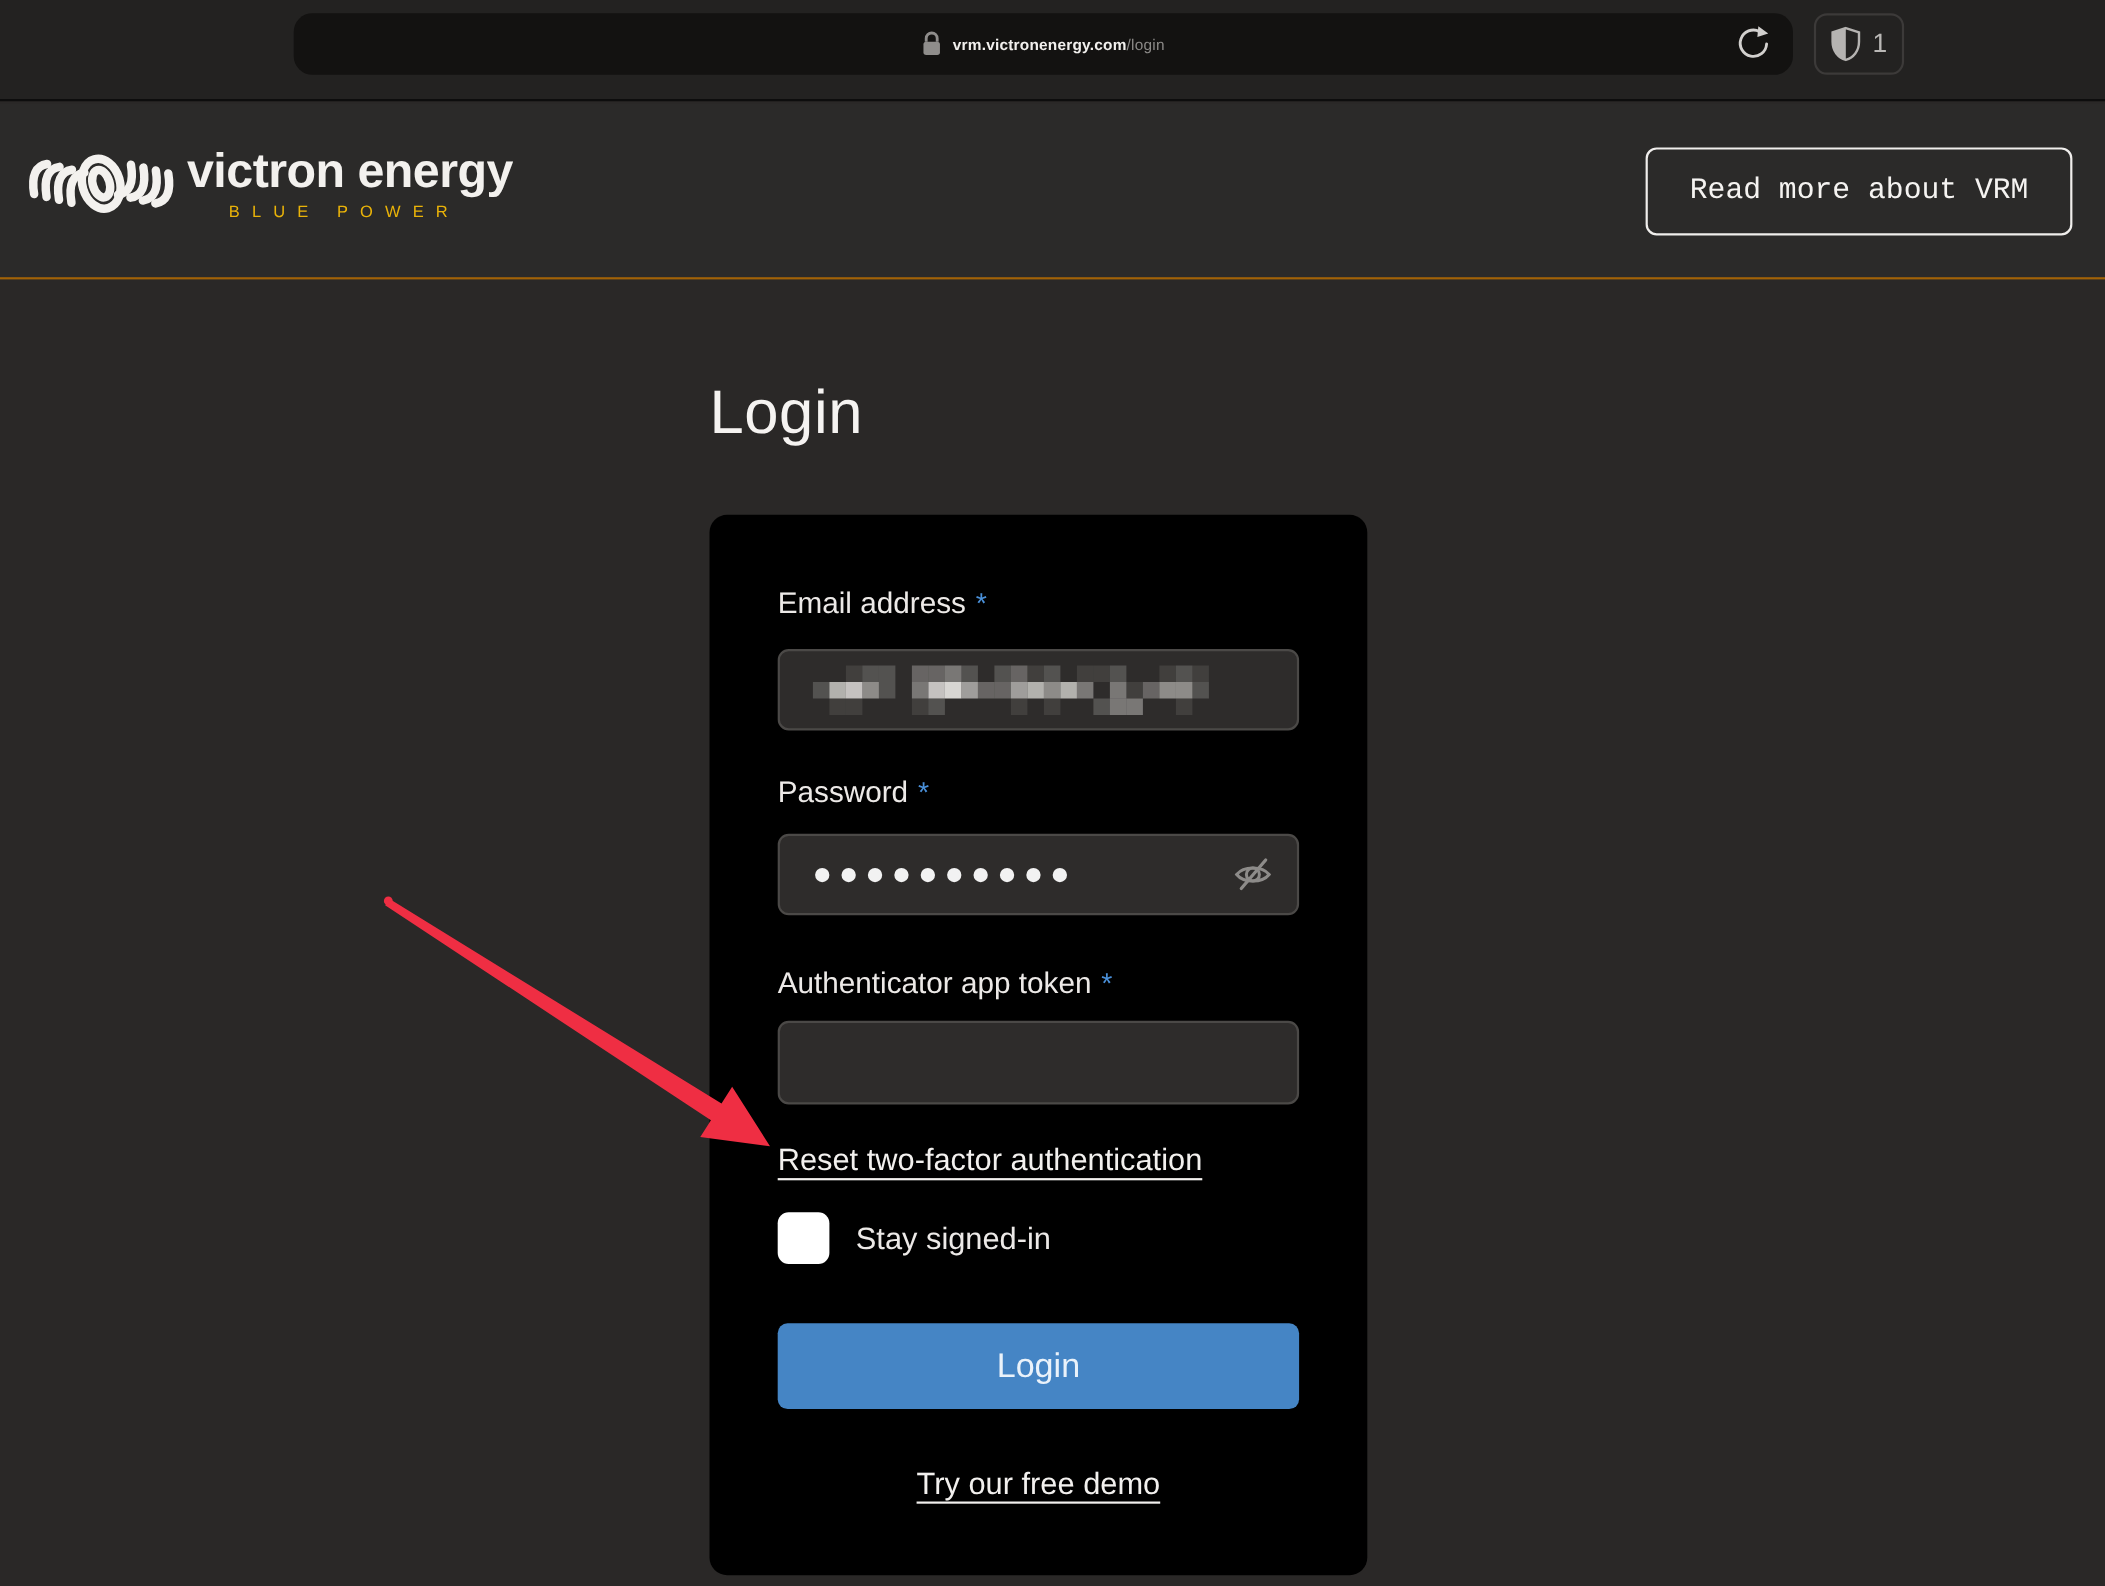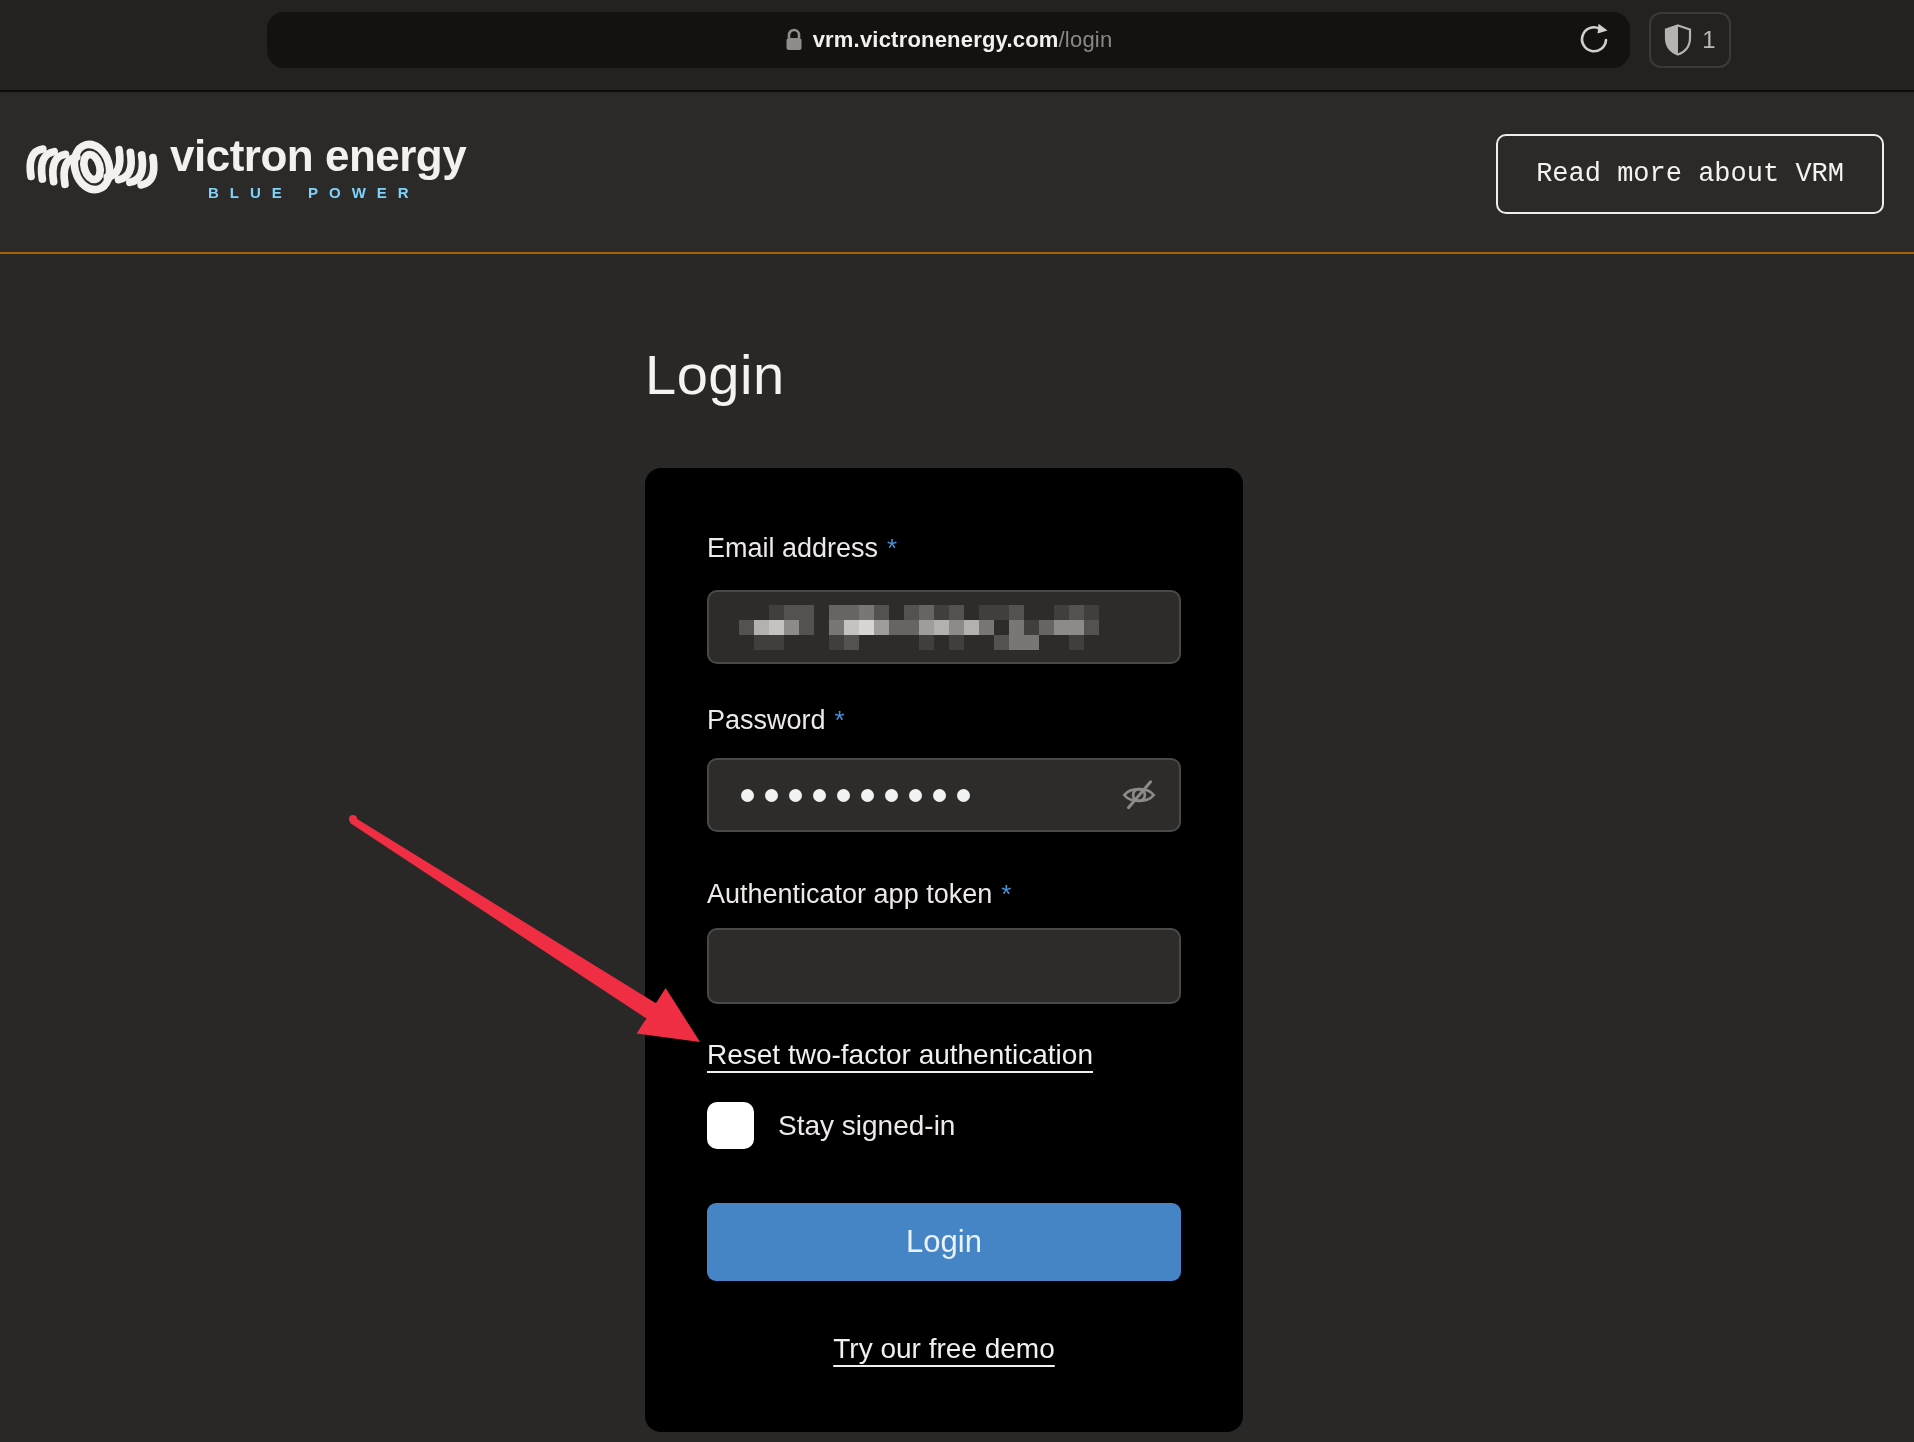--- a/index.html
+++ b/index.html
@@ -14,21 +14,21 @@
   .chrome {
     position:absolute; left:0; top:0; width:1914px; height:92px;
     background:#232221; border-bottom:2px solid #0d0d0d;
   }
   .address-pill {
     position:absolute; left:267px; top:12px; width:1363px; height:56px;
     background:#131211; border-radius:17px;
     display:flex; align-items:center; justify-content:center; gap:10px;
     cursor:text;
   }
-  .url { font-size:22px; letter-spacing:0.2px; }
+  .url { font-size:14px; letter-spacing:0.2px; }
   .url-host { color:#f2f0ee; font-weight:700; }
   .url-path { color:#8b8987; font-weight:400; }
   .refresh-btn {
     position:absolute; right:16px; top:50%; transform:translateY(-50%);
     width:40px; height:40px; display:flex; align-items:center; justify-content:center;
     cursor:pointer;
   }
   .shield-btn {
     position:absolute; left:1649px; top:12px; width:82px; height:56px;
     border:2px solid #3c3a39; border-radius:12px;
@@ -44,21 +44,21 @@
   }
   .logo {
     position:absolute; left:22px; top:28px;
     display:flex; align-items:center; gap:8px; cursor:pointer;
   }
   .brand-text { display:flex; flex-direction:column; }
   .brand-name {
     font-size:44px; font-weight:700; color:#f3f1ee; letter-spacing:-0.5px; line-height:1;
   }
   .brand-tagline {
-    font-size:15px; font-weight:700; color:#7dd3fc; letter-spacing:11px;
+    font-size:15px; font-weight:400; color:#eab308; letter-spacing:11px;
     margin-top:7px; padding-left:38px; line-height:1;
   }
   .readmore-btn {
     position:absolute; right:30px; top:40px; height:80px; padding:0 38px;
     background:transparent; border:2px solid #f0eeec; border-radius:10px;
     color:#f5f3f1; font-size:27px; font-family:Liberation Mono, monospace; cursor:pointer;
     display:flex; align-items:center;
   }
 
   

